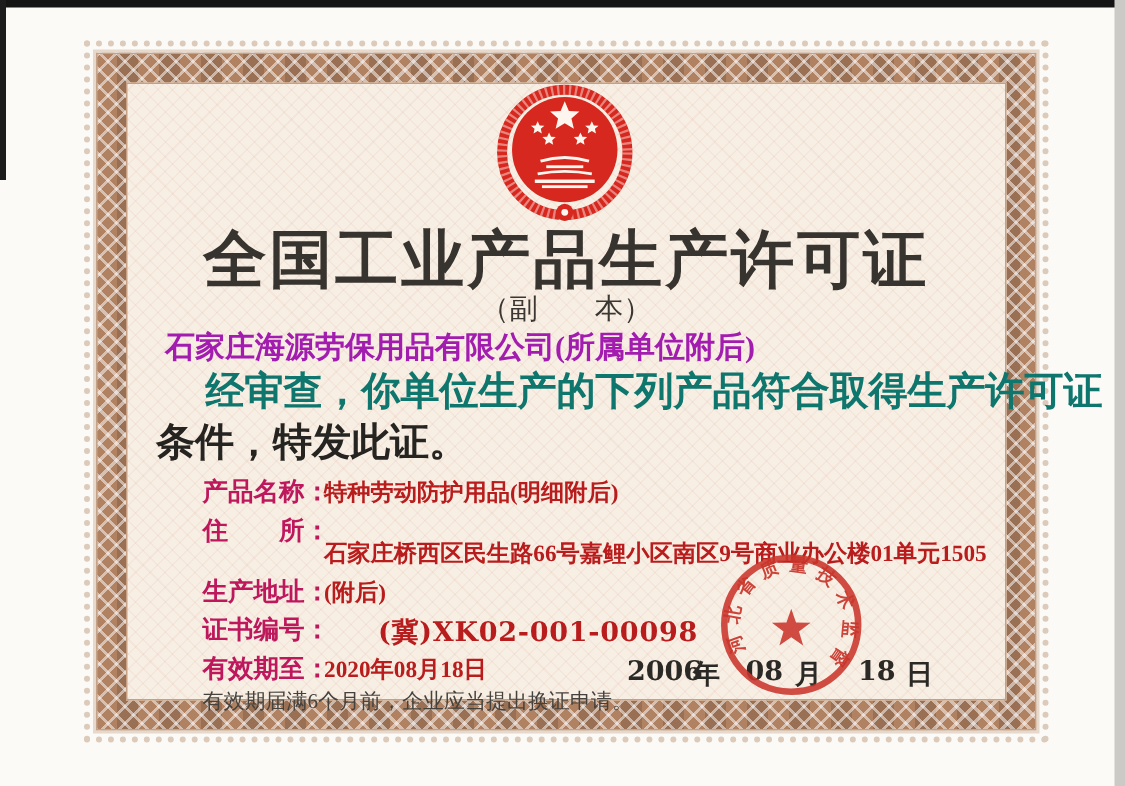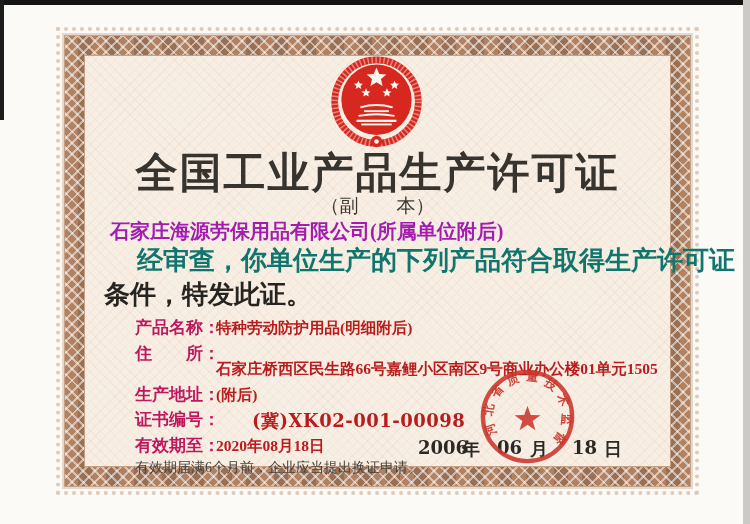--- a/index.html
+++ b/index.html
@@ -122,21 +122,21 @@
   <span class="flabel" style="top:408px">证书编号：</span>
   <span class="fvalue mono" style="top:409px">(冀)XK02-001-00098</span>
 
   <span class="flabel" style="top:434px">有效期至：</span>
   <span class="fvalue" style="top:436px">2020年08月18日</span>
 
   <div class="note">有效期届满6个月前，企业应当提出换证申请。</div>
 
   <span class="date-part" style="left:418px">2006</span>
   <span class="date-part" style="left:462px">年</span>
-  <span class="date-part" style="left:497px">06</span>
+  <span class="date-part" style="left:497px">08</span>
   <span class="date-part" style="left:530px">月</span>
   <span class="date-part" style="left:572px">18</span>
   <span class="date-part" style="left:604px">日</span>
 
   <svg class="seal" viewBox="0 0 100 100">
     <circle cx="50" cy="50" r="46" fill="none" stroke="#c9352b" stroke-width="4.5" opacity="0.88"></circle>
     <defs>
       <path id="sealArc" d="M 20.5,71 A 36.5,36.5 0 1 1 79.5,71" fill="none"></path>
     </defs>
     <text font-size="12.5" fill="#c9352b" opacity="0.92" font-family="Liberation Serif, serif" font-weight="bold">

